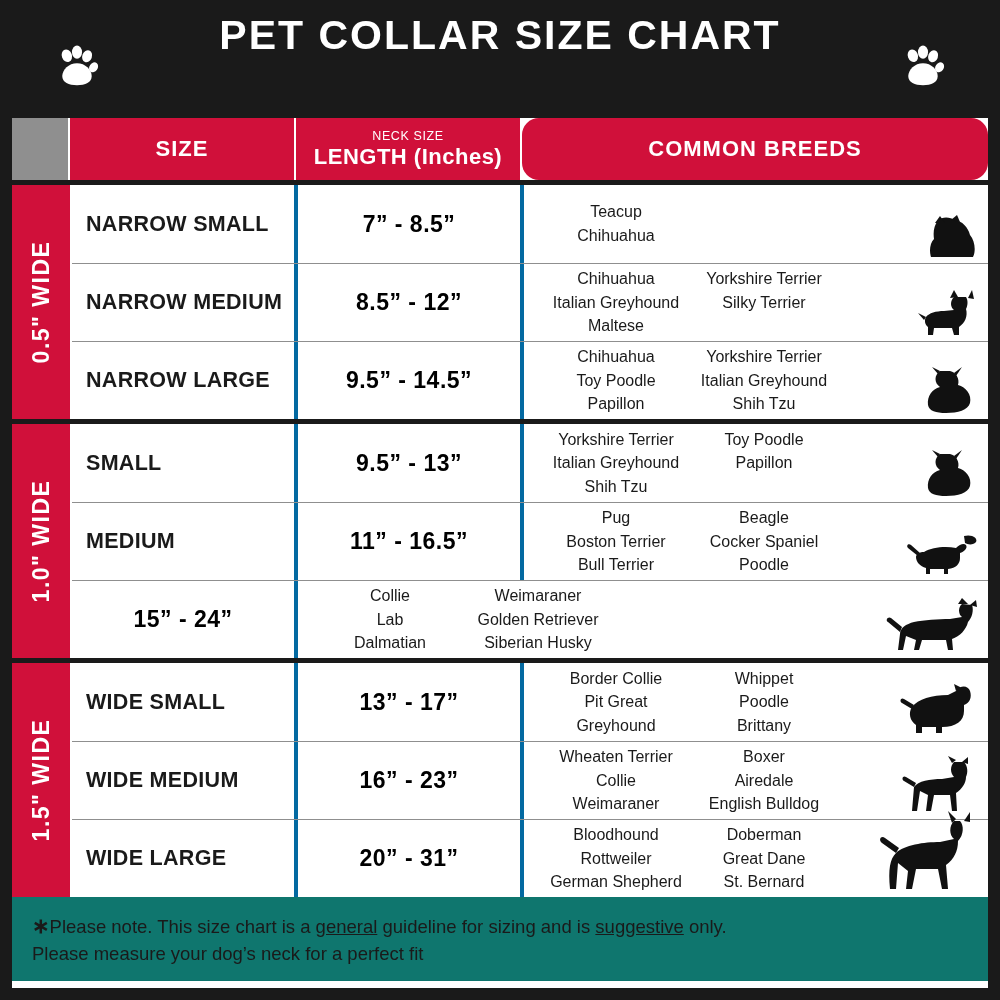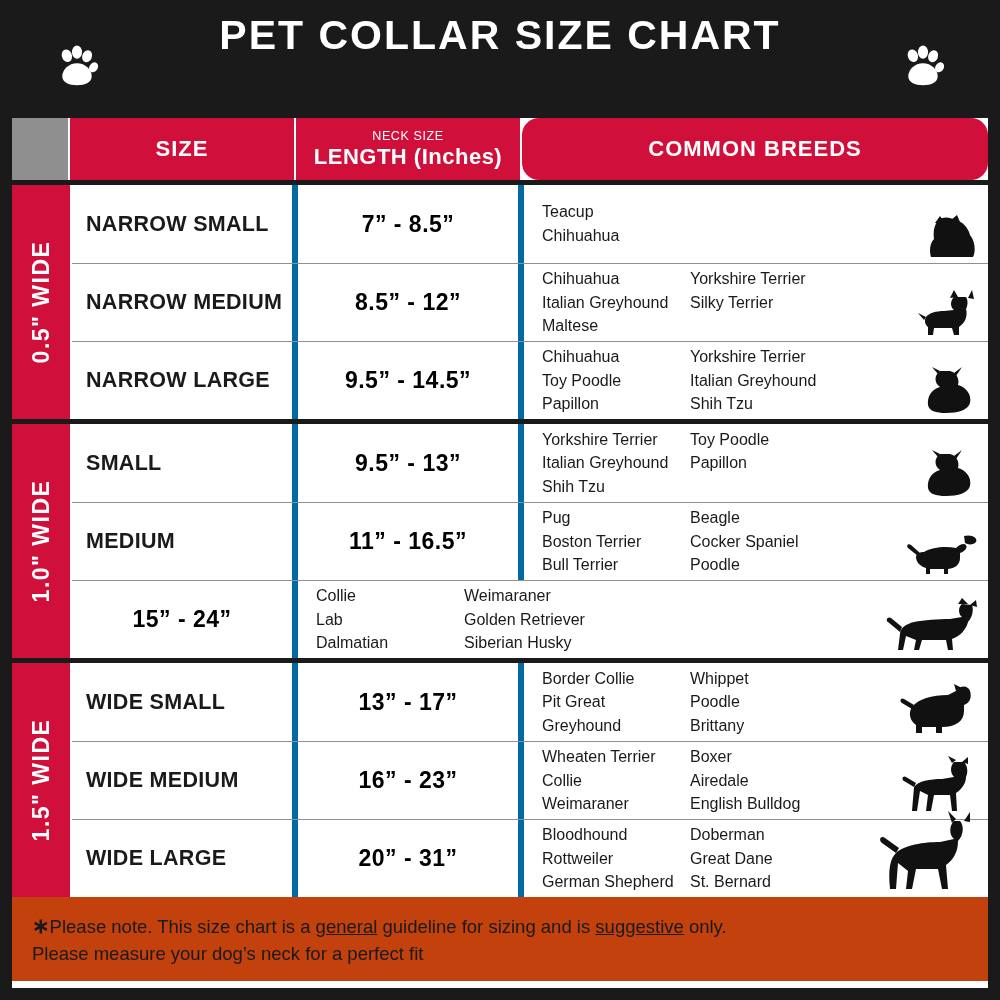--- a/index.html
+++ b/index.html
@@ -44,20 +44,21 @@
     height: 46px;
   }
   .paw.left { left: 42px; }
   .paw.right { right: 42px; }
   .paw svg { display: block; }
 
   
   .table {
     display: flex;
     flex-direction: column;
+    text-align: center;
   }
   .col-side   { width: 58px;  flex: 0 0 58px; }
   .col-size   { width: 226px; flex: 0 0 226px; }
   .col-length { width: 226px; flex: 0 0 226px; }
   .col-breeds { flex: 1 1 auto; border-radius: 17px; }
 
   .thead {
     display: flex;
     height: 62px;
   }
@@ -129,21 +130,21 @@
     display: flex;
     height: 78px;
     border-top: 1px solid #8f8f8f;
     box-sizing: border-box;
   }
   .row:first-child { border-top: none; }
   .cell {
     box-sizing: border-box;
     display: flex;
     align-items: center;
-    border-right: 6px solid #0369a1;
+    border-right: 4px solid #0369a1;
   }
   .cell-size {
     width: 226px;
     flex: 0 0 226px;
     padding-left: 14px;
     font-size: 21.5px;
     font-weight: bold;
     color: #1a1a1a;
     letter-spacing: 0.3px;
   }
@@ -181,21 +182,21 @@
     right: 6px;
     bottom: 2px;
     display: flex;
     align-items: flex-end;
     justify-content: center;
   }
   .silhouette svg { display: block; }
 
   
   .footnote {
-    background: #c2410c;
+    background: #0f766e;
     padding: 14px 18px 16px 20px;
     box-sizing: border-box;
     height: 84px;
   }
   .footnote-line {
     color: #1a1a1a;
     font-size: 18.5px;
     line-height: 1.45;
   }
   .footnote .star { font-size: 21px; font-weight: bold; }

